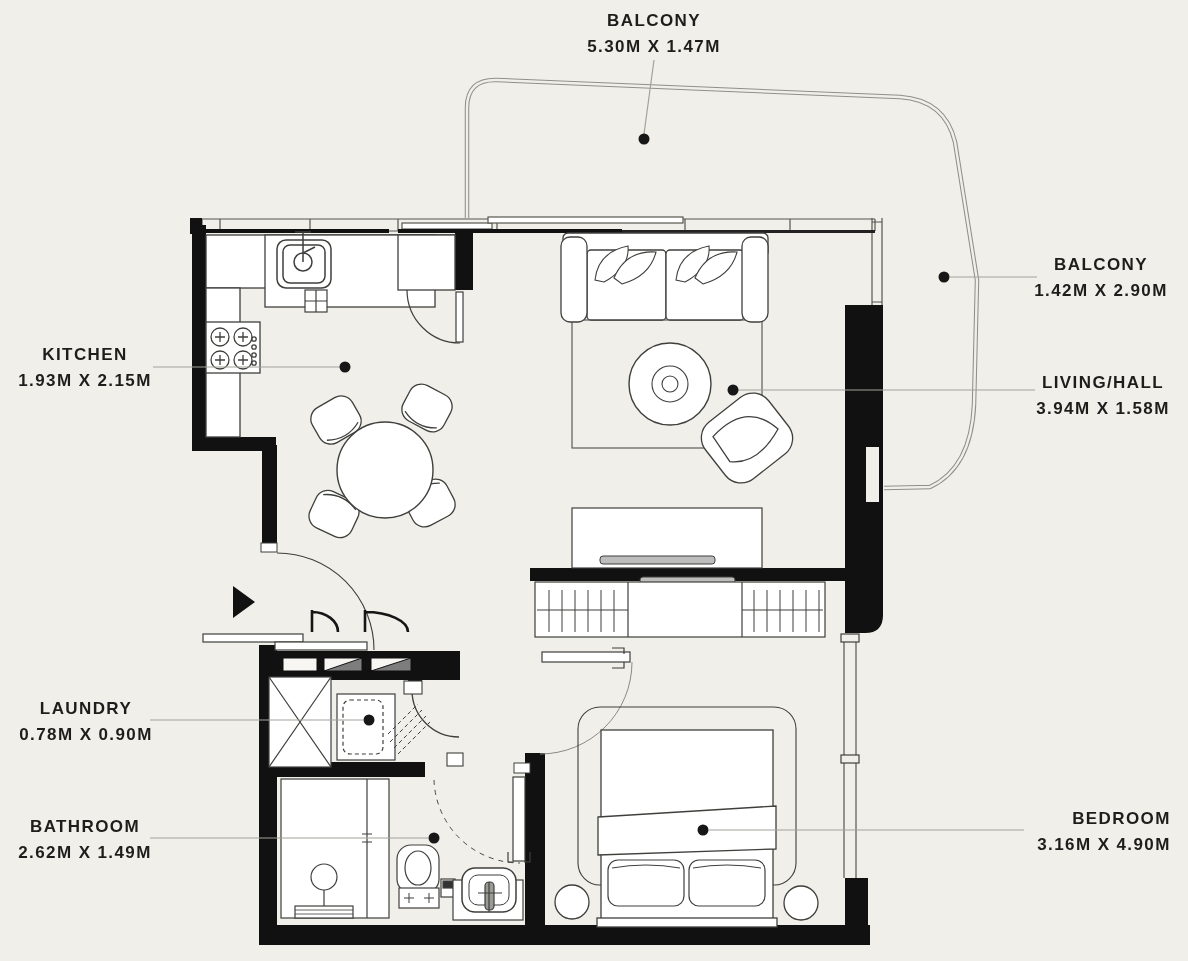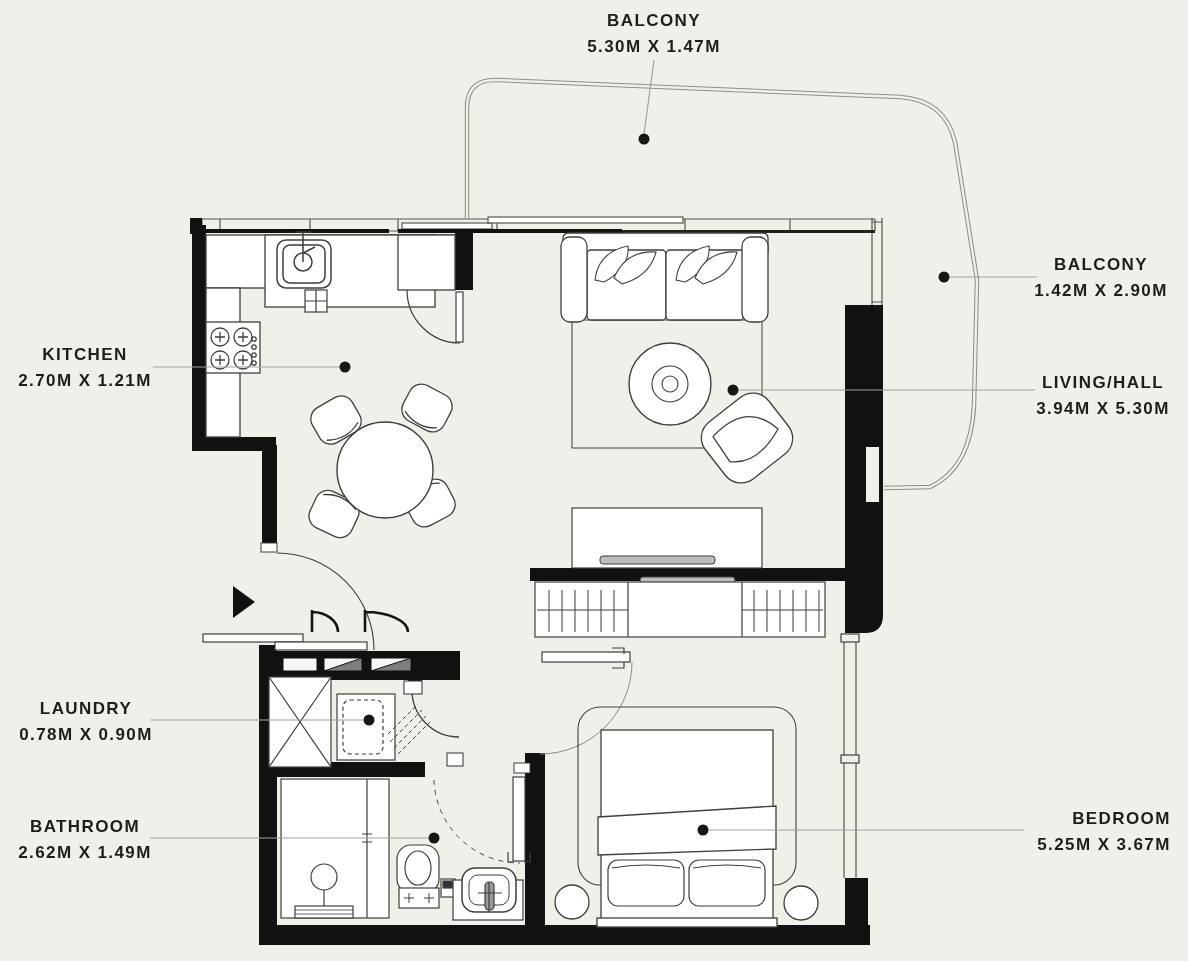--- a/index.html
+++ b/index.html
@@ -261,32 +261,32 @@
   <div class="lbl" style="left:654px;top:8px;">
     <span class="name">BALCONY</span>
     <span class="dims">5.30M X 1.47M</span>
   </div>
   <div class="lbl" style="left:1101px;top:252px;">
     <span class="name">BALCONY</span>
     <span class="dims">1.42M X 2.90M</span>
   </div>
   <div class="lbl" style="left:1103px;top:370px;text-align:center;">
     <span class="name">LIVING/HALL</span>
-    <span class="dims">3.94M X 5.30M</span>
+    <span class="dims">3.94M X 1.58M</span>
   </div>
   <div class="lbl" style="left:85px;top:342px;text-align:center;">
     <span class="name">KITCHEN</span>
-    <span class="dims">2.70M X 1.21M</span>
+    <span class="dims">1.93M X 2.15M</span>
   </div>
   <div class="lbl" style="left:86px;top:696px;">
     <span class="name">LAUNDRY</span>
     <span class="dims">0.78M X 0.90M</span>
   </div>
   <div class="lbl" style="left:85px;top:814px;">
     <span class="name">BATHROOM</span>
     <span class="dims">2.62M X 1.49M</span>
   </div>
   <div class="lbl" style="left:1104px;top:806px;text-align:right;">
     <span class="name">BEDROOM</span>
-    <span class="dims">5.25M X 3.67M</span>
+    <span class="dims">3.16M X 4.90M</span>
   </div>
 
 </div>
 
 </body></html>

